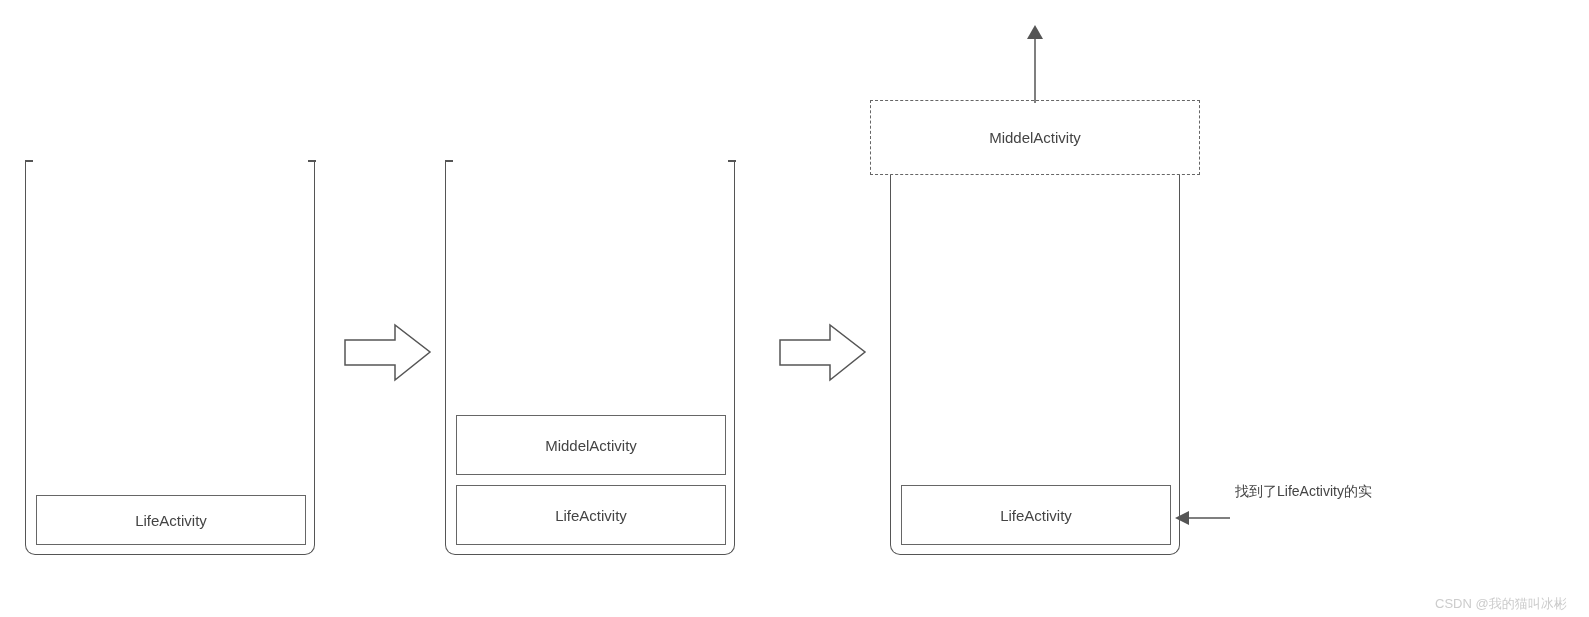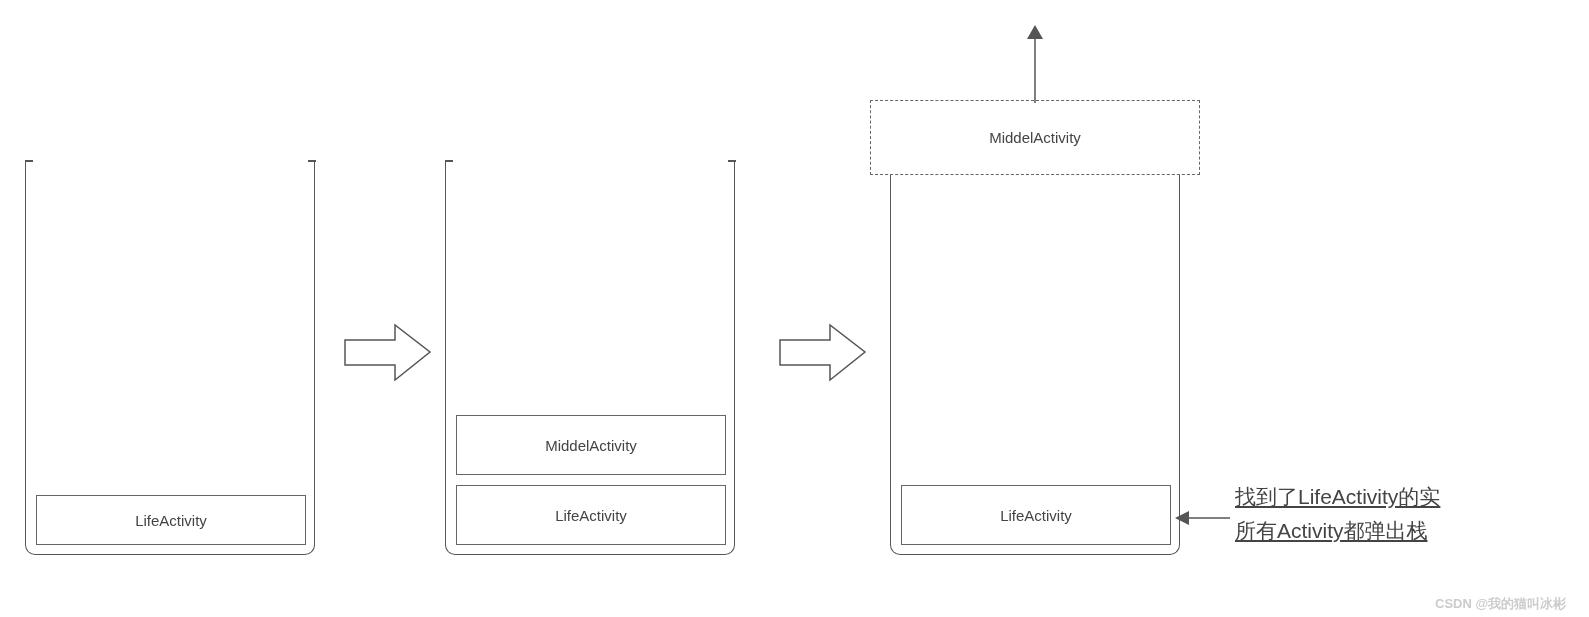--- a/index.html
+++ b/index.html
@@ -45,30 +45,28 @@
       justify-content: center;
       font-size: 15px;
       color: #444;
       background: #fff;
     }
     .arrow-right {
       position: absolute;
     }
     .annotation {
       position: absolute;
-      font-size: 21px;
+      font-size: 14px;
       color: #444;
       line-height: 1.6;
-      text-decoration: underline;
     }
     .watermark {
       position: absolute;
       font-size: 13px;
       color: #ccc;
-      font-weight: bold;
     }
   </style>
 </head>
 <body>
 
 <div class="stack-container" style="left:25px; top:160px; width:290px; height:395px;">
   <div class="activity-box" style="left:10px; top:335px; width:270px; height:50px;">
     <span>LifeActivity</span>
   </div>
 </div>
@@ -113,18 +111,17 @@
 
 <div style="position:absolute; left:1175px; top:508px;">
   <svg width="55" height="20" viewBox="0 0 55 20">
     <line x1="55" y1="10" x2="8" y2="10" stroke="#555" stroke-width="1.5"></line>
     <path d="M 0 10 L 14 3 L 14 17 Z" fill="#555"></path>
   </svg>
 </div>
 
 <div class="annotation" style="left:1235px; top:480px;">
   <div>找到了LifeActivity的实</div>
-  <div>所有Activity都弹出栈</div>
 </div>
 
 <div class="watermark" style="left:1435px; top:595px;">
   <span>CSDN @我的猫叫冰彬</span>
 </div>
 
 </body></html>

